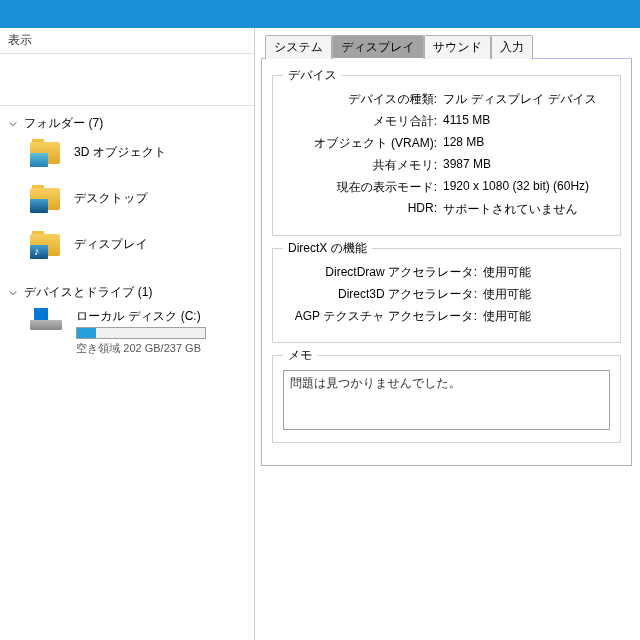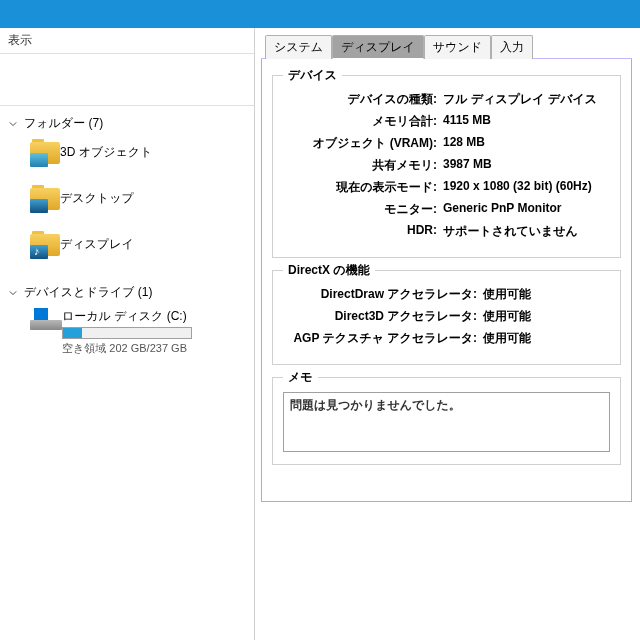--- a/index.html
+++ b/index.html
@@ -35,20 +35,21 @@
   .chev {
     width: 10px; height: 10px;
     margin-right: 6px;
     display: inline-flex; align-items: center; justify-content: center;
     color: #555;
   }
   .chev svg { width: 8px; height: 8px; }
   .tree-item {
     display: flex; align-items: center;
     padding: 4px 4px 4px 30px;
+    gap: 14px;
     margin-bottom: 12px;
   }
   .folder-icon {
     width: 30px; height: 26px;
     position: relative;
   }
   .folder-icon .tab {
     position: absolute; top: 0; left: 2px;
     width: 12px; height: 4px;
     background: #f0c040; border-radius: 1px 1px 0 0;
@@ -121,23 +122,22 @@
     top: 1px;
     border-radius: 2px 2px 0 0;
   }
   .tab-btn.active {
     background: #a3a3a3;
     border-bottom: 1px solid #fff;
   }
   .panel {
     border: 1px solid #b0b0b0;
     border-top: none;
-    padding: 8px 10px 24px;
-    background: #fff;
-    font-weight: bold;
+    padding: 8px 10px 10px;
+    background: #fff;
   }
   .group-box {
     border: 1px solid #d0d0d0;
     margin: 8px 0 12px;
     padding: 10px 10px 12px 10px;
     position: relative;
   }
   .group-box .title {
     position: absolute; top: -9px; left: 10px;
     background: #fff; padding: 0 5px;
@@ -263,24 +263,20 @@
             </div>
             <div class="kv">
               <span class="k" style="width:160px">共有メモリ:</span>
               <span class="v">3987 MB</span>
             </div>
             <div class="kv">
               <span class="k" style="width:160px">現在の表示モード:</span>
               <span class="v">1920 x 1080 (32 bit) (60Hz)</span>
             </div>
             <div class="kv">
-              <span class="k" style="width:160px">モニター:</span>
-              <span class="v">Generic PnP Monitor</span>
-            </div>
-            <div class="kv">
               <span class="k" style="width:160px">HDR:</span>
               <span class="v">サポートされていません</span>
             </div>
           </div>
       </div>
 
       <div class="group-box">
         <span class="title">DirectX の機能</span>
         <div id="directx-rows">
             <div class="kv">

